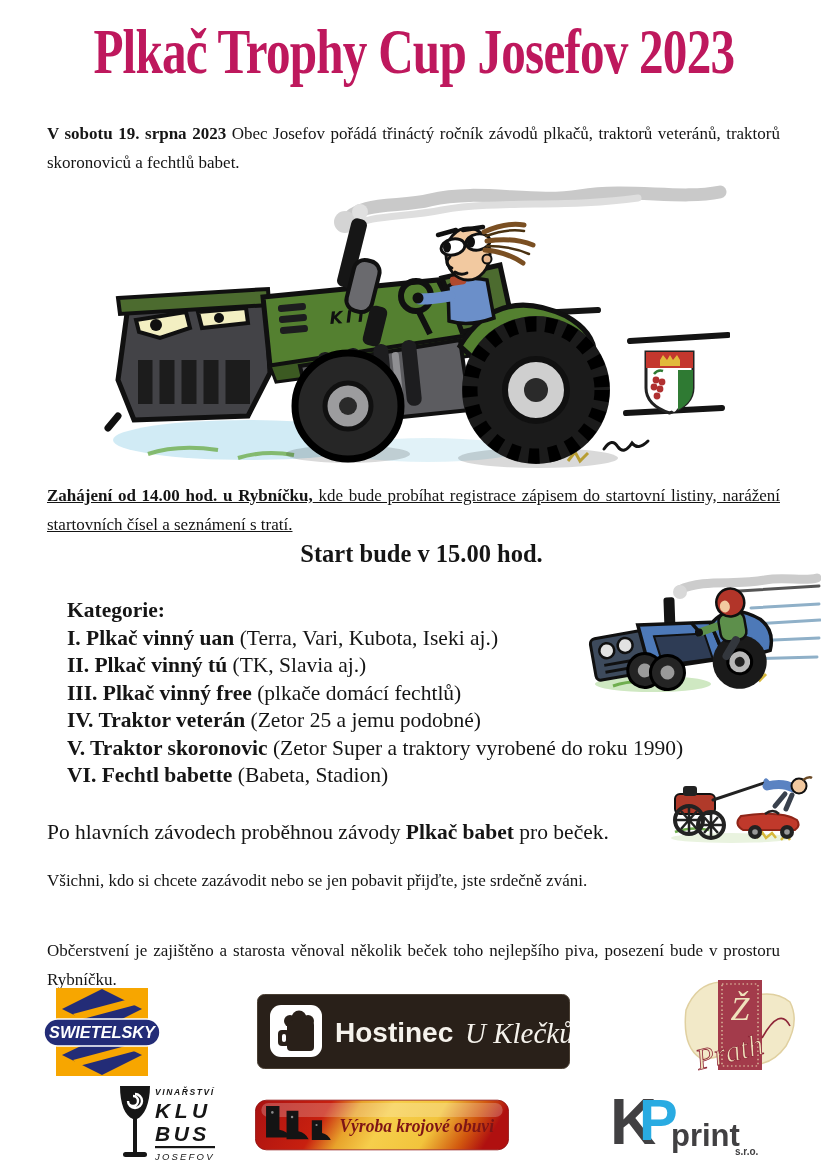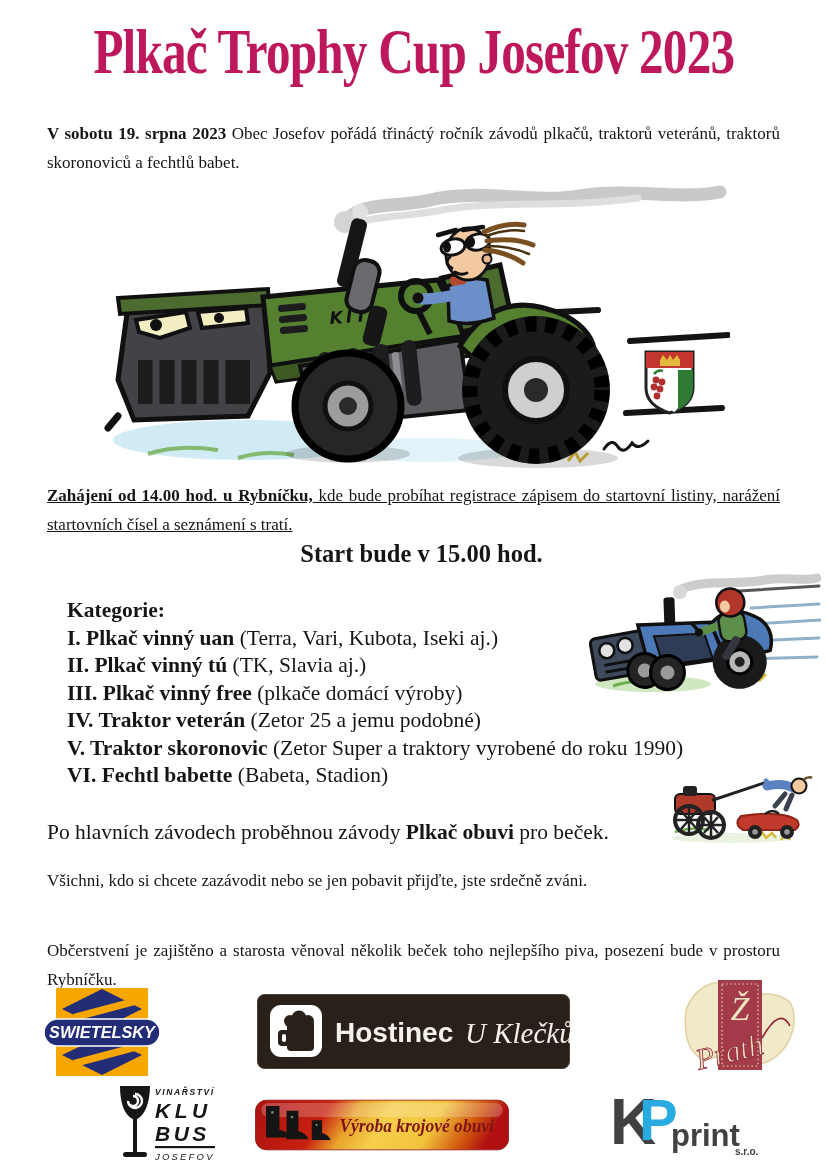--- a/index.html
+++ b/index.html
@@ -185,21 +185,21 @@
   </div>
 
   <p class="para" id="p-opening"><b>Zahájení od 14.00 hod. u Rybníčku,</b><span> kde bude probíhat registrace zápisem do startovní listiny, narážení startovních čísel a seznámení s tratí.</span></p>
 
   <div class="start-heading">Start bude v 15.00 hod.</div>
 
   <div class="cats">
     <div><b>Kategorie:</b></div>
     <div><b>I. Plkač vinný uan</b><span> (Terra, Vari, Kubota, Iseki aj.)</span></div>
     <div><b>II. Plkač vinný tú</b><span> (TK, Slavia aj.)</span></div>
-    <div><b>III. Plkač vinný free</b><span> (plkače domácí výroby)</span></div>
+    <div><b>III. Plkač vinný free</b><span> (plkače domácí fechtlů)</span></div>
     <div><b>IV. Traktor veterán</b><span> (Zetor 25 a jemu podobné)</span></div>
     <div><b>V. Traktor skoronovic</b><span> (Zetor Super a traktory vyrobené do roku 1990)</span></div>
     <div><b>VI. Fechtl babette</b><span> (Babeta, Stadion)</span></div>
   </div>
 
   <div class="art" id="art-blue">
     <svg viewBox="0 0 238 130">
       <g stroke="#8fb0c8" stroke-width="3" stroke-linecap="round">
         <path d="M168,40 L236,36"></path>
           <path d="M172,56 L237,52"></path>
@@ -236,21 +236,21 @@
           <path d="M117,63 l-6,-10" stroke="#101010" stroke-width="3.5"></path>
           <rect x="138" y="50" width="26" height="28" rx="8" fill="#5d8f4b" stroke="#101010" stroke-width="2.5"></rect>
           <circle cx="153" cy="40" r="14" fill="#b23529" stroke="#101010" stroke-width="2.5"></circle>
           <ellipse cx="147" cy="43" rx="5" ry="6" fill="#f2c9a0"></ellipse>
           <path d="M152,78 l-12,14" stroke="#33373d" stroke-width="8" stroke-linecap="round"></path>
         </g>
       </g>
     </svg>
   </div>
 
-  <p class="kids"><span>Po hlavních závodech proběhnou závody </span><b>Plkač obuvi</b><span> pro beček.</span></p>
+  <p class="kids"><span>Po hlavních závodech proběhnou závody </span><b>Plkač babet</b><span> pro beček.</span></p>
 
   <div class="art" id="art-kids">
     <svg viewBox="0 0 152 80">
       <ellipse cx="70" cy="72" rx="60" ry="5" fill="#e9f3df"></ellipse>
       <path d="M96,72 l5,-6 l4,6 l6,-5 l4,5 M120,74 l5,-6 l4,6" stroke="#d8b93c" stroke-width="2.5" fill="none"></path>
       <path d="M14,66 q16,-6 34,-2" stroke="#6fae4e" stroke-width="2.5" fill="none"></path>
       <g>
         <rect x="14" y="28" width="40" height="20" rx="5" fill="#b03a2a" stroke="#101010" stroke-width="2"></rect>
         <rect x="22" y="20" width="14" height="10" rx="3" fill="#222"></rect>
         <circle cx="28" cy="54" r="14" fill="none" stroke="#222" stroke-width="4"></circle>

